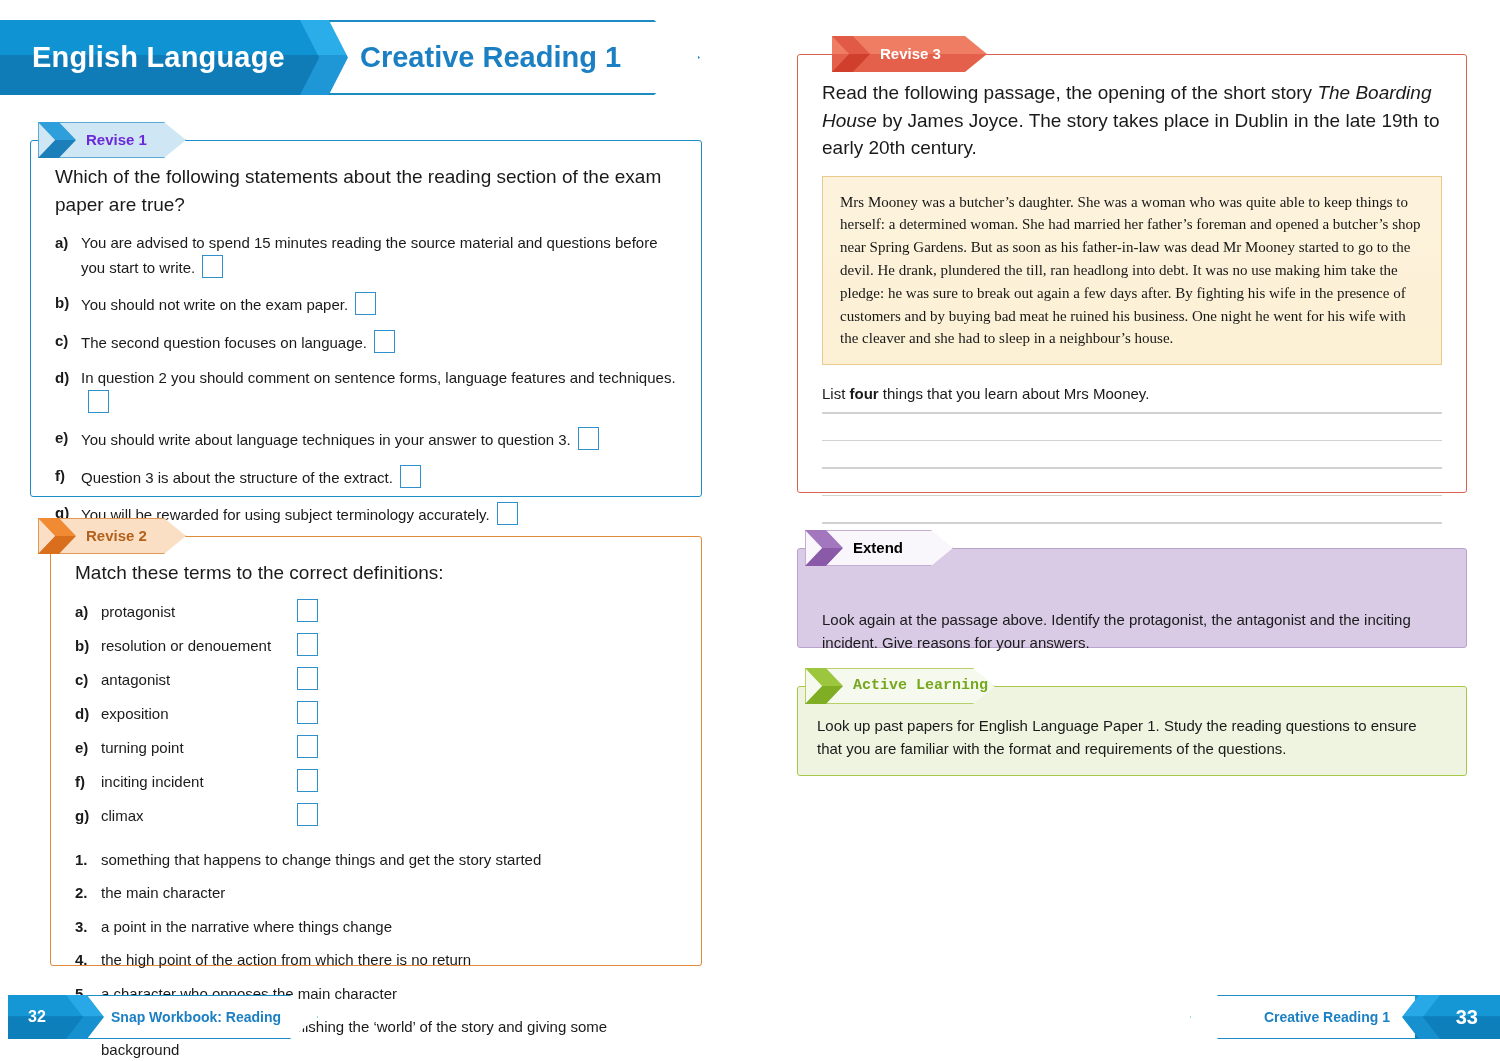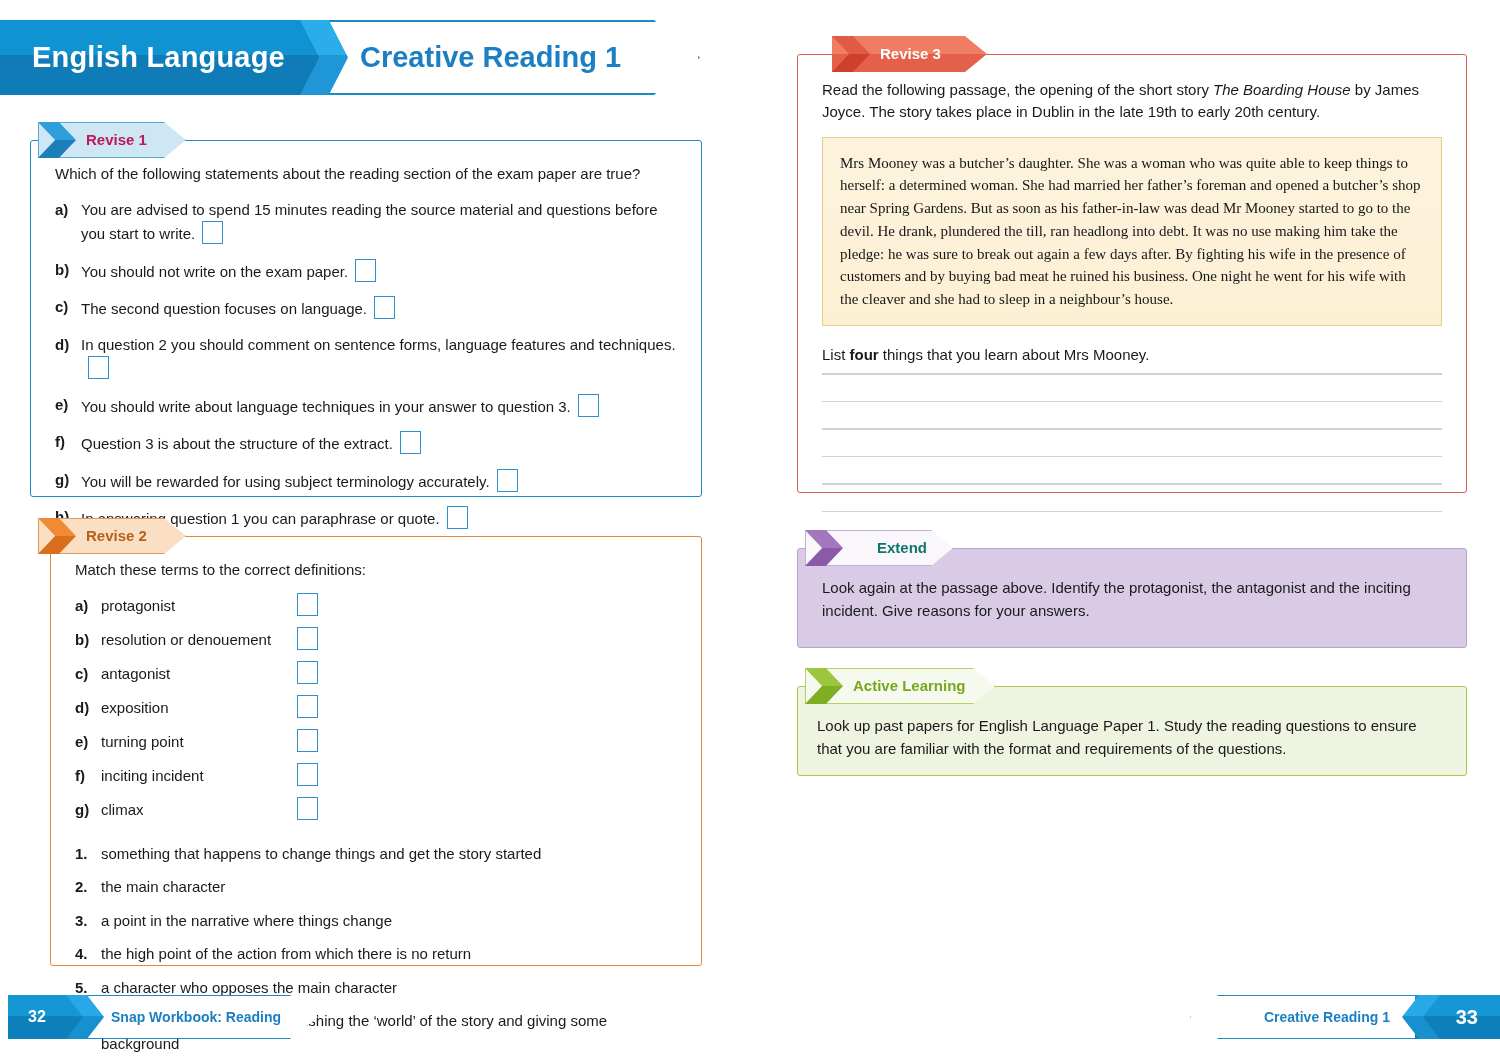--- a/index.html
+++ b/index.html
@@ -64,42 +64,42 @@
     position:absolute;left:0;top:0;width:38px;height:36px;
     clip-path:polygon(0 0, 55% 0, 100% 50%, 55% 100%, 0 100%, 45% 50%);
   }
   .tab-label{
     position:relative;z-index:3;padding-left:48px;padding-right:34px;
     font-size:15px;font-weight:bold;white-space:nowrap;line-height:36px;
   }
   
   .tab.blue .tab-shape{background:#cfe7f5;border:1.5px solid #5aa9d6;}
   .tab.blue .tab-chev{background:linear-gradient(180deg,#2f9fdb 0%,#2f9fdb 50%,#1c7fba 51%,#1c7fba 100%);}
-  .tab.blue .tab-label{color:#be185d;}
+  .tab.blue .tab-label{color:#6d28d9;}
   
   .tab.orange .tab-shape{background:#fbdfc4;border:1.5px solid #e09a55;}
   .tab.orange .tab-chev{background:linear-gradient(180deg,#f08a33 0%,#f08a33 50%,#d96e1d 51%,#d96e1d 100%);}
   .tab.orange .tab-label{color:#b4611c;}
   
   .tab.red .tab-shape{background:linear-gradient(180deg,#ef7d63 0%,#ef7d63 50%,#e4604a 51%,#e4604a 100%);border:none;}
   .tab.red .tab-chev{background:linear-gradient(180deg,#e05a46 0%,#e05a46 50%,#cf3f2c 51%,#cf3f2c 100%);}
   .tab.red .tab-label{color:#ffffff;}
   
   .tab.purple .tab-shape{background:#faf7fc;border:1.5px solid #c3aed4;}
   .tab.purple .tab-chev{background:linear-gradient(180deg,#a277bd 0%,#a277bd 50%,#8a5aa8 51%,#8a5aa8 100%);}
-  .tab.purple .tab-label{color:#0f766e;margin-left:24px;}
+  .tab.purple .tab-label{color:#000000;}
   
   .tab.green .tab-shape{background:#f6faee;border:1.5px solid #b6cf66;}
   .tab.green .tab-chev{background:linear-gradient(180deg,#9dc63f 0%,#9dc63f 50%,#7fae24 51%,#7fae24 100%);}
   .tab.green .tab-label{color:#76a81f;}
 
   .panel-inner{padding:22px 24px 18px 24px;position:relative;}
 
   
-  .lead{font-size:15px;color:#1a1a1a;margin:0 0 14px 0;line-height:1.45;}
+  .lead{font-size:19px;color:#1a1a1a;margin:0 0 14px 0;line-height:1.45;}
   .qlist{margin:0;padding:0;list-style:none;}
   .qitem{
     font-size:15px;line-height:1.5;color:#1a1a1a;
     margin-bottom:13px;padding-left:26px;position:relative;
   }
   .qlet{position:absolute;left:0;top:0;font-weight:bold;}
   .cbox{
     display:inline-block;vertical-align:-5px;
     width:21px;height:23px;margin-left:7px;
     border:1.6px solid #2f90cb;background:#fff;box-sizing:border-box;
@@ -275,38 +275,38 @@
     </div>
     <div class="tab red" style="width:155px;margin-left:27px;">
       <div class="tab-shape" style="width:155px;"></div>
       <div class="tab-chev"></div>
       <div class="tab-label">Revise 3</div>
     </div>
   </div>
 
   <div class="panel" style="left:797px;top:530px;width:670px;height:118px;">
     <div class="panel-body purple">
-      <div class="panel-inner" style="padding-top:28px;">
+      <div class="panel-inner" style="padding-top:28px;margin-top:32px;">
         <p class="boxtext">Look again at the passage above. Identify the protagonist, the antagonist and the inciting incident. Give reasons for your answers.</p>
       </div>
     </div>
     <div class="tab purple" style="width:148px;">
       <div class="tab-shape" style="width:148px;"></div>
       <div class="tab-chev"></div>
       <div class="tab-label">Extend</div>
     </div>
   </div>
 
   <div class="panel" style="left:797px;top:668px;width:670px;height:108px;">
     <div class="panel-body green">
       <div class="panel-inner" style="padding-top:28px;padding-left:19px;">
         <p class="boxtext">Look up past papers for English Language Paper 1. Study the reading questions to ensure that you are familiar with the format and requirements of the questions.</p>
       </div>
     </div>
-    <div class="tab green" style="width:190px;">
+    <div class="tab green" style="width:190px;font-family:Liberation Mono, monospace;">
       <div class="tab-shape" style="width:190px;"></div>
       <div class="tab-chev"></div>
       <div class="tab-label">Active Learning</div>
     </div>
   </div>
 
   <div class="footer-l">
     <div class="fl-blue"></div>
     <div class="fl-white"></div>
     <div class="fl-chev"></div>

